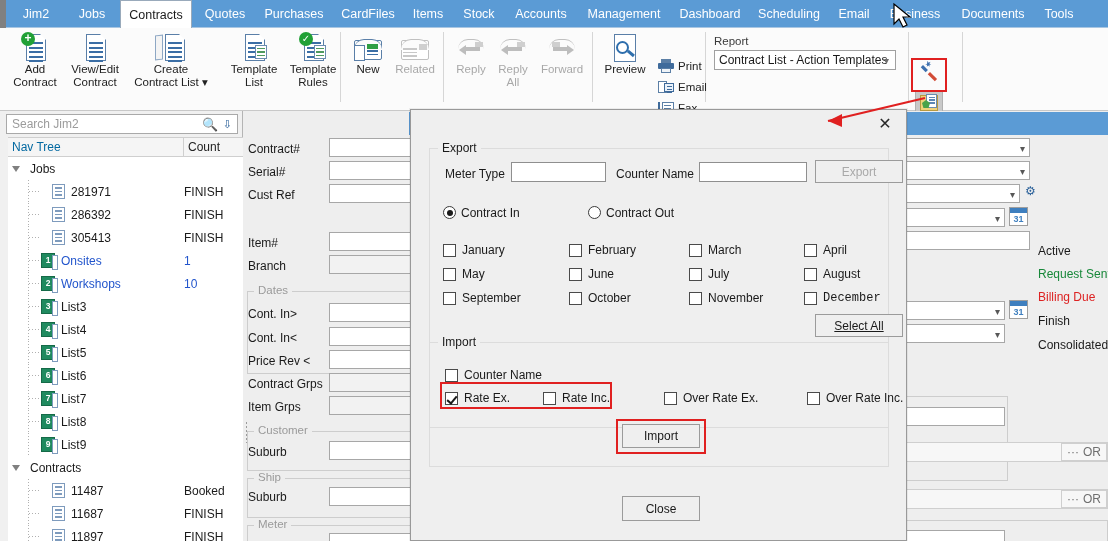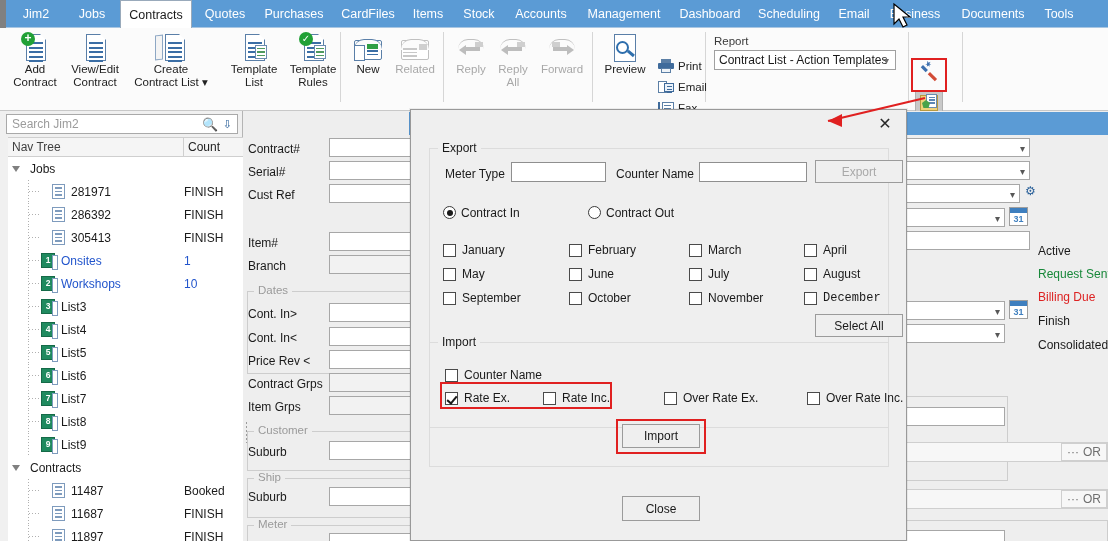--- a/index.html
+++ b/index.html
@@ -196,21 +196,21 @@
     padding-left: 5px; color: #333; background: transparent;
   }
   .searchbar input::placeholder { color: #9b9b9b; }
   .searchbar .mag { color: #2a6099; font-size: 13px; margin-right: 4px; }
   .searchbar .dd { color: #2a6099; font-size: 11px; margin-right: 5px; }
   .navhdr {
     position: absolute; left: 8px; top: 26px; width: 235px; height: 20px;
     background: #f5f5f5; border-top: 1px solid #cfcfcf; border-bottom: 1px solid #cfcfcf;
     display: flex; align-items: center;
   }
-  .navhdr .c1 { width: 175px; padding-left: 4px; font-size: 12px; color: #404040; }
+  .navhdr .c1 { width: 175px; padding-left: 4px; font-size: 12px; color: #0369a1; }
   .navhdr .c2 { flex:1; padding-left: 4px; font-size: 12px; color: #222; border-left: 1px solid #cfcfcf; height: 100%; display:flex; align-items:center;}
   .navbody { position: absolute; left: 8px; top: 46px; width: 235px; bottom: 0; overflow: hidden; background: #fff; }
   .navrow { position: relative; height: 23px; display: flex; align-items: center; }
   .navrow .tw { position: absolute; left: 6px; top: 8px; width: 0; height: 0;
      border-width: 4px 0 4px 6px; border-style: solid; border-color: transparent transparent transparent #808080; }
   .navrow .tw.open { border-width: 6px 4px 0 4px; border-color: #808080 transparent transparent transparent; left:4px; top:9px;}
   .navrow .label { font-size: 12px; color: #1a1a1a; white-space: nowrap; }
   .navrow .label.blue { color: #2255cc; }
   .navrow .count { position: absolute; left: 176px; font-size: 12px; color: #1a1a1a; }
   .navrow .count.blue { color: #2255cc; }
@@ -946,21 +946,21 @@
       </div>
     <div class="dchk" style="left:278px;top:181px;">
         <span class="cbox"></span>
         <span>November</span>
       </div>
     <div class="dchk" style="left:393px;top:181px;font-family:Liberation Mono, monospace;">
         <span class="cbox"></span>
         <span>December</span>
       </div>
 
-    <div class="dbtn" style="left:404px;top:204px;width:88px;height:23px;">Select All</div>
+    <div class="dbtn" style="left:404px;top:204px;width:88px;height:23px;text-decoration:underline;">Select All</div>
 
     <div class="dgroup" style="left:18px;top:232px;width:460px;height:125px;">
       <div class="gt">Import</div>
     </div>
     <div class="dchk" style="left:34px;top:258px;">
       <span class="cbox"></span>
       <span>Counter Name</span>
     </div>
     <div class="dchk" style="left:34px;top:281px;">
       <span class="cbox checked"></span>

